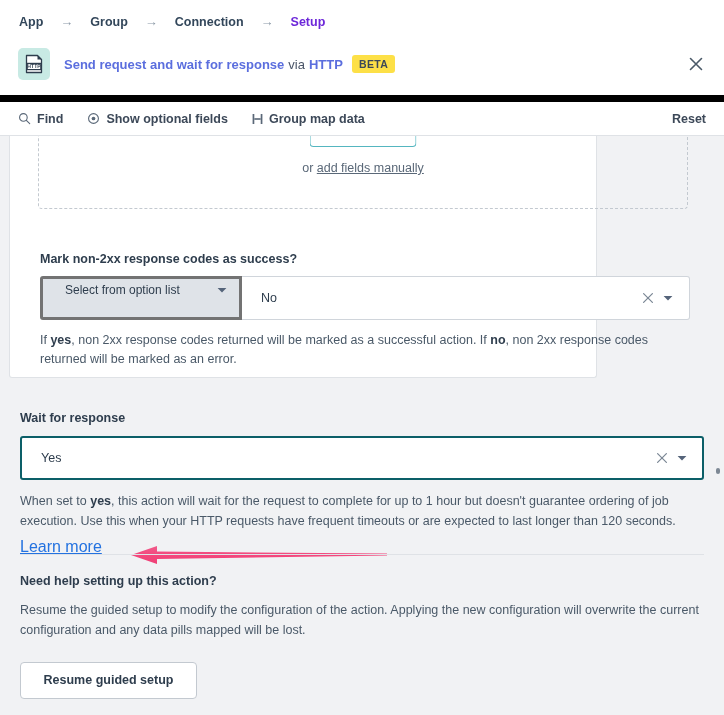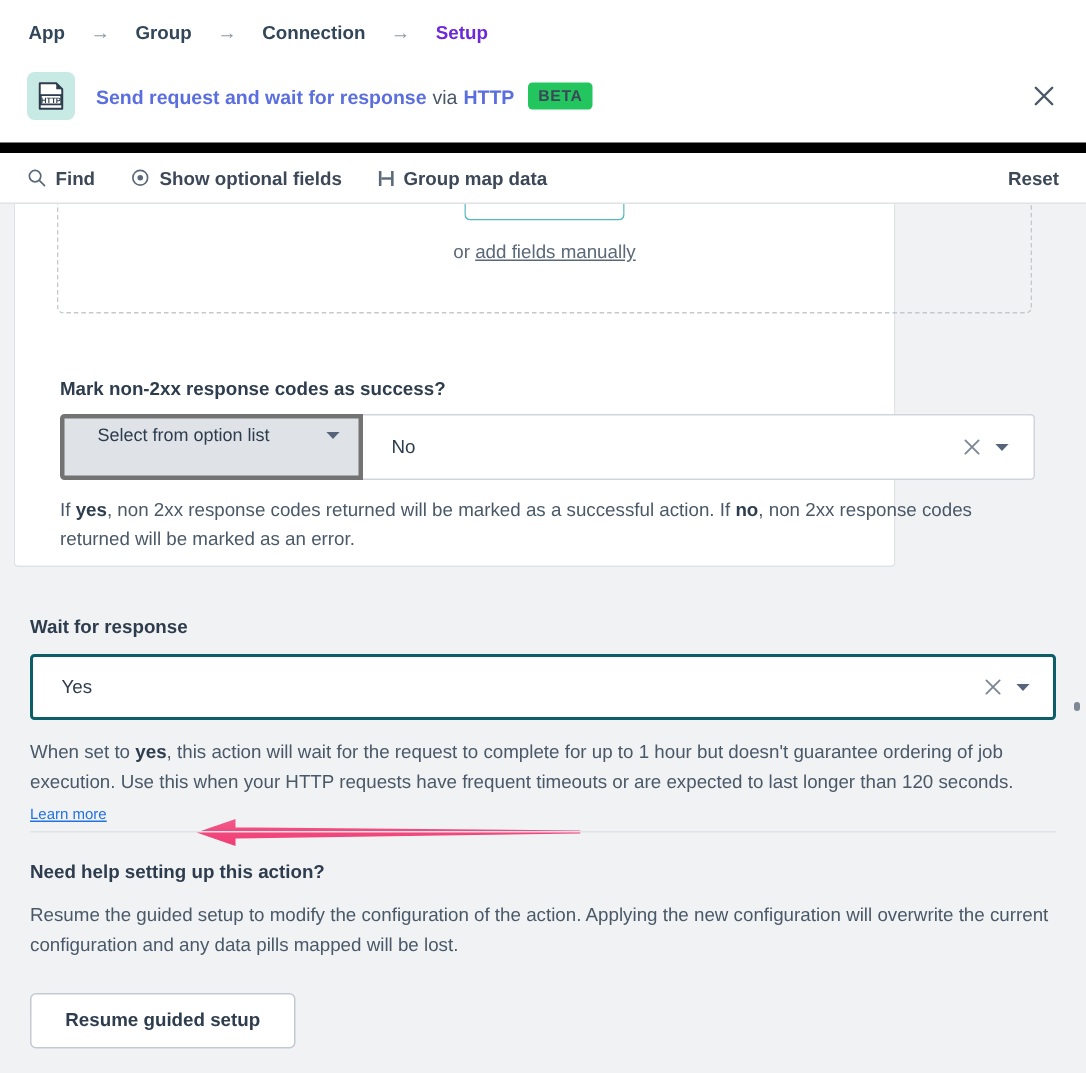--- a/index.html
+++ b/index.html
@@ -80,21 +80,21 @@
     font-weight: bold;
     cursor: pointer;
   }
   .action-title .via {
     color: #4a5568;
     font-weight: normal;
     margin: 0 4px;
   }
   .beta-badge {
     margin-left: 9px;
-    background: #22c55e;
+    background: #fde047;
     color: #3c4858;
     font-size: 10.5px;
     font-weight: bold;
     letter-spacing: 0.4px;
     padding: 4px 7px 3px 7px;
     border-radius: 3px;
     line-height: 1;
   }
   .close-btn {
     margin-left: auto;
@@ -252,21 +252,21 @@
   .wait-box .caret { padding-right: 5px; display:flex; }
   .wait-help {
     font-size: 12.5px; color: #4a5968; line-height: 1.62;
     margin-top: 11px; width: 688px;
   }
   .wait-help b { font-weight: bold; color: #2e3d4d; }
   .learn-link {
     display: inline-block;
     margin-top: 2px;
     color: #2372e0;
-    font-size: 10px;
+    font-size: 16px;
     text-decoration: underline;
     cursor: pointer;
   }
 
   
   .arrow-anno {
     position: absolute;
     left: 131px; top: 408px;
     width: 256px; height: 24px;
     pointer-events: none;

